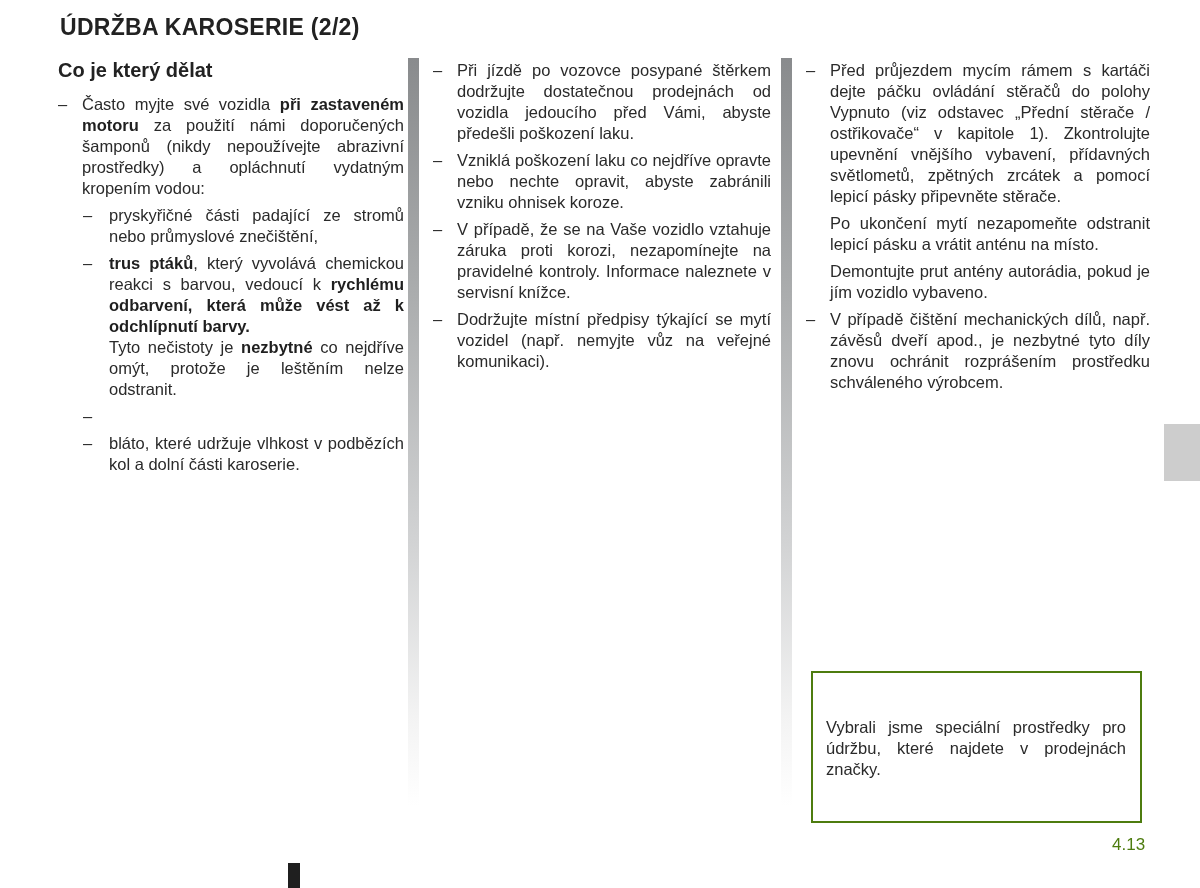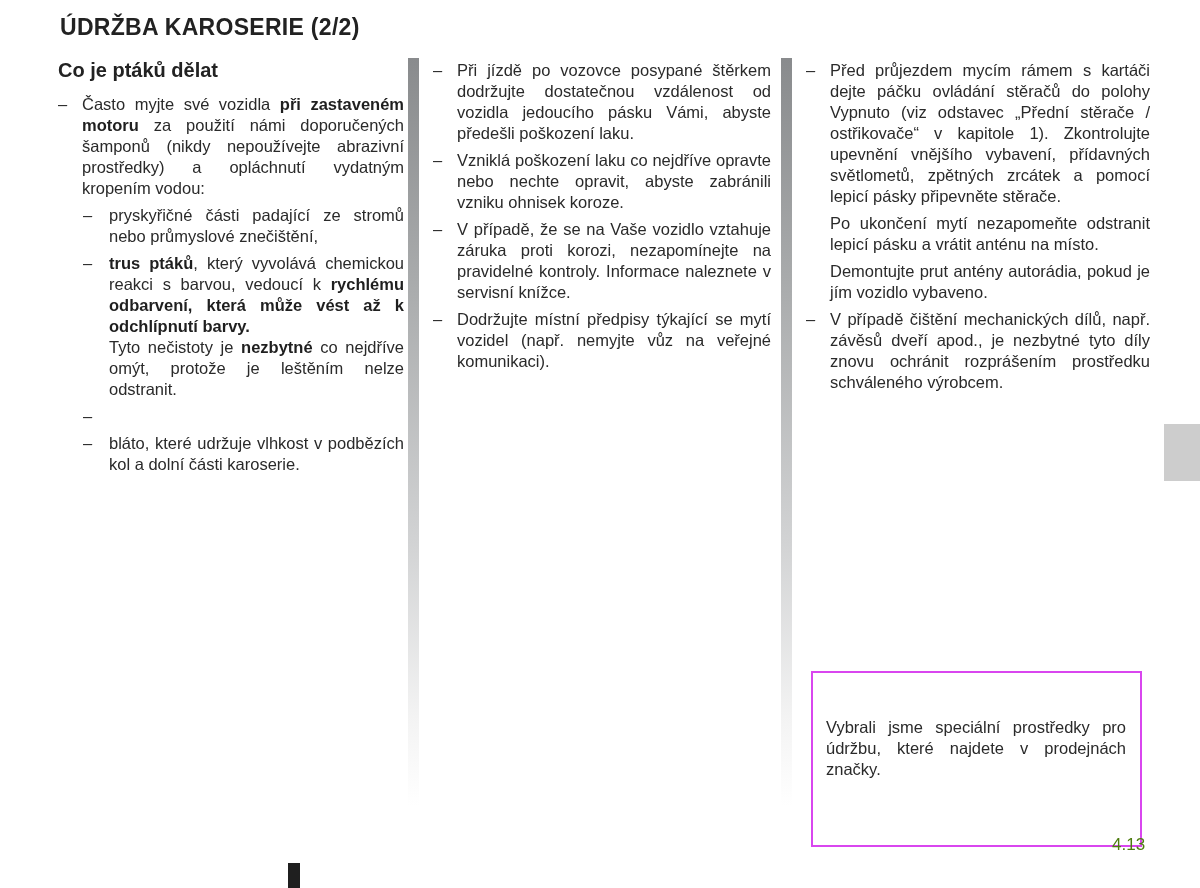--- a/index.html
+++ b/index.html
@@ -46,23 +46,23 @@
     height: 748px;
     background: linear-gradient(to bottom, #898b8d 0%, #a9abac 30%, #d2d3d4 65%, #f3f3f3 88%, #ffffff 100%);
   }
   .divider-1 { left: 408px; }
   .divider-2 { left: 781px; }
   .note-box {
     position: absolute;
     left: 811px;
     top: 671px;
     width: 331px;
-    height: 176px;
+    height: 152px;
     box-sizing: border-box;
-    border: 2px solid #d946ef;
+    border: 2px solid #4d7c0f;
     padding: 44px 14px 0 13px;
     font-size: 16.5px;
     line-height: 21px;
   }
   .note-box p { margin: 0; text-align: justify; }
   .page-number {
     position: absolute;
     left: 1112px;
     top: 835px;
     font-size: 17px;
@@ -86,21 +86,21 @@
   }
 </style>
 </head>
 <body>
 
 <div class="page">
 
   <h1 class="page-title">ÚDRŽBA KAROSERIE (2/2)</h1>
 
   <div class="col col-left">
-    <h2 class="section-heading">Co je ptáků dělat</h2>
+    <h2 class="section-heading">Co je který dělat</h2>
     <div class="items">
         <div class="item">
           <span class="dash">–</span>
           <div class="content">
             <p><span>Často myjte své vozidla </span><b>při zastaveném motoru</b><span> za použití námi doporučených šamponů (nikdy nepoužívejte abrazivní prostředky) a opláchnutí vydatným kropením vodou:</span></p>
           </div>
         </div>
         <div class="item sub">
           <span class="dash">–</span>
           <div class="content">
@@ -126,21 +126,21 @@
       </div>
   </div>
 
   <div class="divider divider-1"></div>
 
   <div class="col col-middle">
     <div class="items">
         <div class="item">
           <span class="dash">–</span>
           <div class="content">
-            <p><span>Při jízdě po vozovce posypané štěrkem dodržujte dostatečnou vzdálenost od vozidla jedoucího pásku Vámi, abyste předešli poškození laku.</span></p>
+            <p><span>Při jízdě po vozovce posypané štěrkem dodržujte dostatečnou prodejnách od vozidla jedoucího před Vámi, abyste předešli poškození laku.</span></p>
           </div>
         </div>
         <div class="item">
           <span class="dash">–</span>
           <div class="content">
             <p><span>Vzniklá poškození laku co nejdříve opravte nebo nechte opravit, abyste zabránili vzniku ohnisek koroze.</span></p>
           </div>
         </div>
         <div class="item">
           <span class="dash">–</span>

